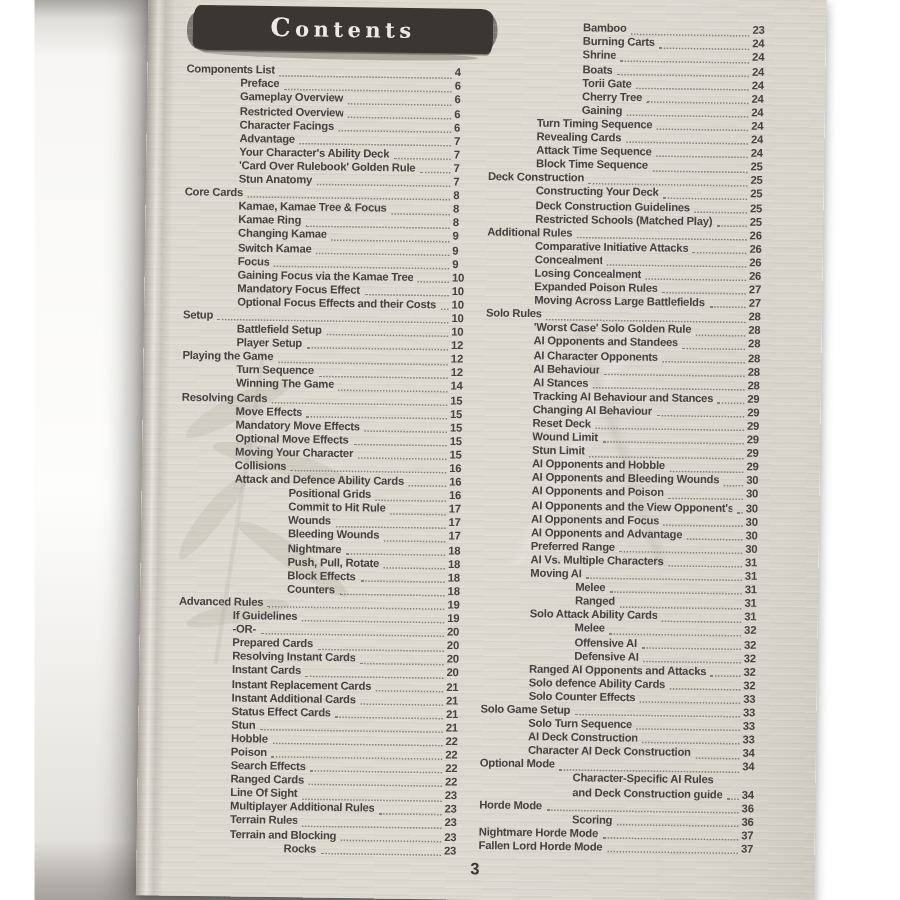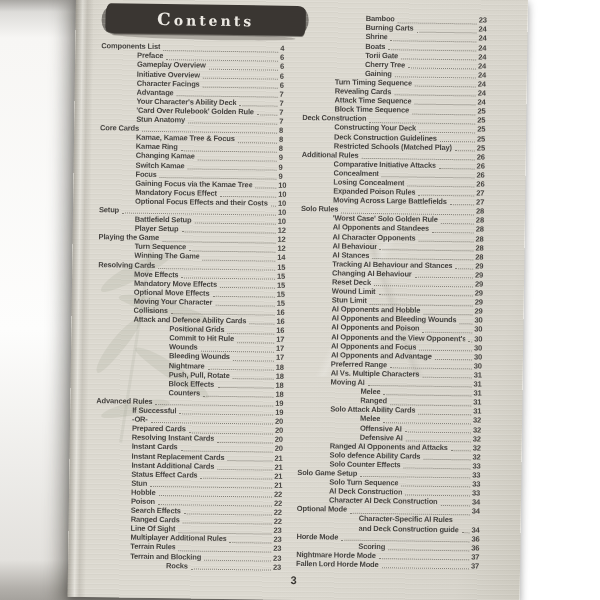--- a/index.html
+++ b/index.html
@@ -4,21 +4,21 @@
 <style>
   :root{
     --banner_bg:#3a3632; --banner_text:#ece9e3; --paper:#dcd9d0;
     --ink:#454340; --leader:#76736b;
   }
   html,body{margin:0;padding:0;}
   body{width:600px;height:600px;overflow:hidden;background:#fff;
        font-family:"Liberation Sans", sans-serif;}
   .photo{position:relative;width:480px;height:600px;
     background:linear-gradient(180deg,#a9a7a3 0px,#dddcd9 12px,#f7f6f4 38px,
-               #fdfdfc 55%,#e3e1dd 560px,#b3b0ab 588px,#a5a29d 600px);}
+               #fdfdfc 55%,#e3e1dd 560px,#b3b0ab 588px,#a5a29d 600px);margin-left:23px;}
   
   .paper{position:absolute;left:76px;top:-4px;width:452px;height:604px;
     transform:rotate(0.8deg);transform-origin:50% 0;
     background:linear-gradient(100deg,#c6c3b9 0px,#d6d3ca 12px,#dcd9d0 34px,
                var(--paper) 55%,#d7d4cb 88%,#ccc9bf 100%);
     box-shadow:-10px 8px 16px rgba(55,52,46,.40), 0 3px 8px rgba(0,0,0,.35);}
   .paper::before{content:"";position:absolute;inset:0;pointer-events:none;
     background:repeating-linear-gradient(180deg, rgba(255,255,255,.10) 0 1px,
                rgba(60,58,50,.03) 1px 2px, transparent 2px 5px);}
   .crease{position:absolute;left:0;top:0;bottom:0;width:18px;pointer-events:none;
@@ -101,21 +101,21 @@
           <span class="lbl">Preface</span>
           <span class="leader"></span>
           <span class="num">6</span>
         </div>
         <div class="row ind1">
           <span class="lbl">Gameplay Overview</span>
           <span class="leader"></span>
           <span class="num">6</span>
         </div>
         <div class="row ind1">
-          <span class="lbl">Initiative Overview</span>
+          <span class="lbl">Restricted Overview</span>
           <span class="leader"></span>
           <span class="num">6</span>
         </div>
         <div class="row ind1">
           <span class="lbl">Character Facings</span>
           <span class="leader"></span>
           <span class="num">6</span>
         </div>
         <div class="row ind1">
           <span class="lbl">Advantage</span>
@@ -286,21 +286,21 @@
           <span class="lbl">Counters</span>
           <span class="leader"></span>
           <span class="num">18</span>
         </div>
         <div class="row ind0">
           <span class="lbl">Advanced Rules</span>
           <span class="leader"></span>
           <span class="num">19</span>
         </div>
         <div class="row ind1">
-          <span class="lbl">If Successful</span>
+          <span class="lbl">If Guidelines</span>
           <span class="leader"></span>
           <span class="num">19</span>
         </div>
         <div class="row ind1">
           <span class="lbl">-OR-</span>
           <span class="leader"></span>
           <span class="num">20</span>
         </div>
         <div class="row ind1">
           <span class="lbl">Prepared Cards</span>

